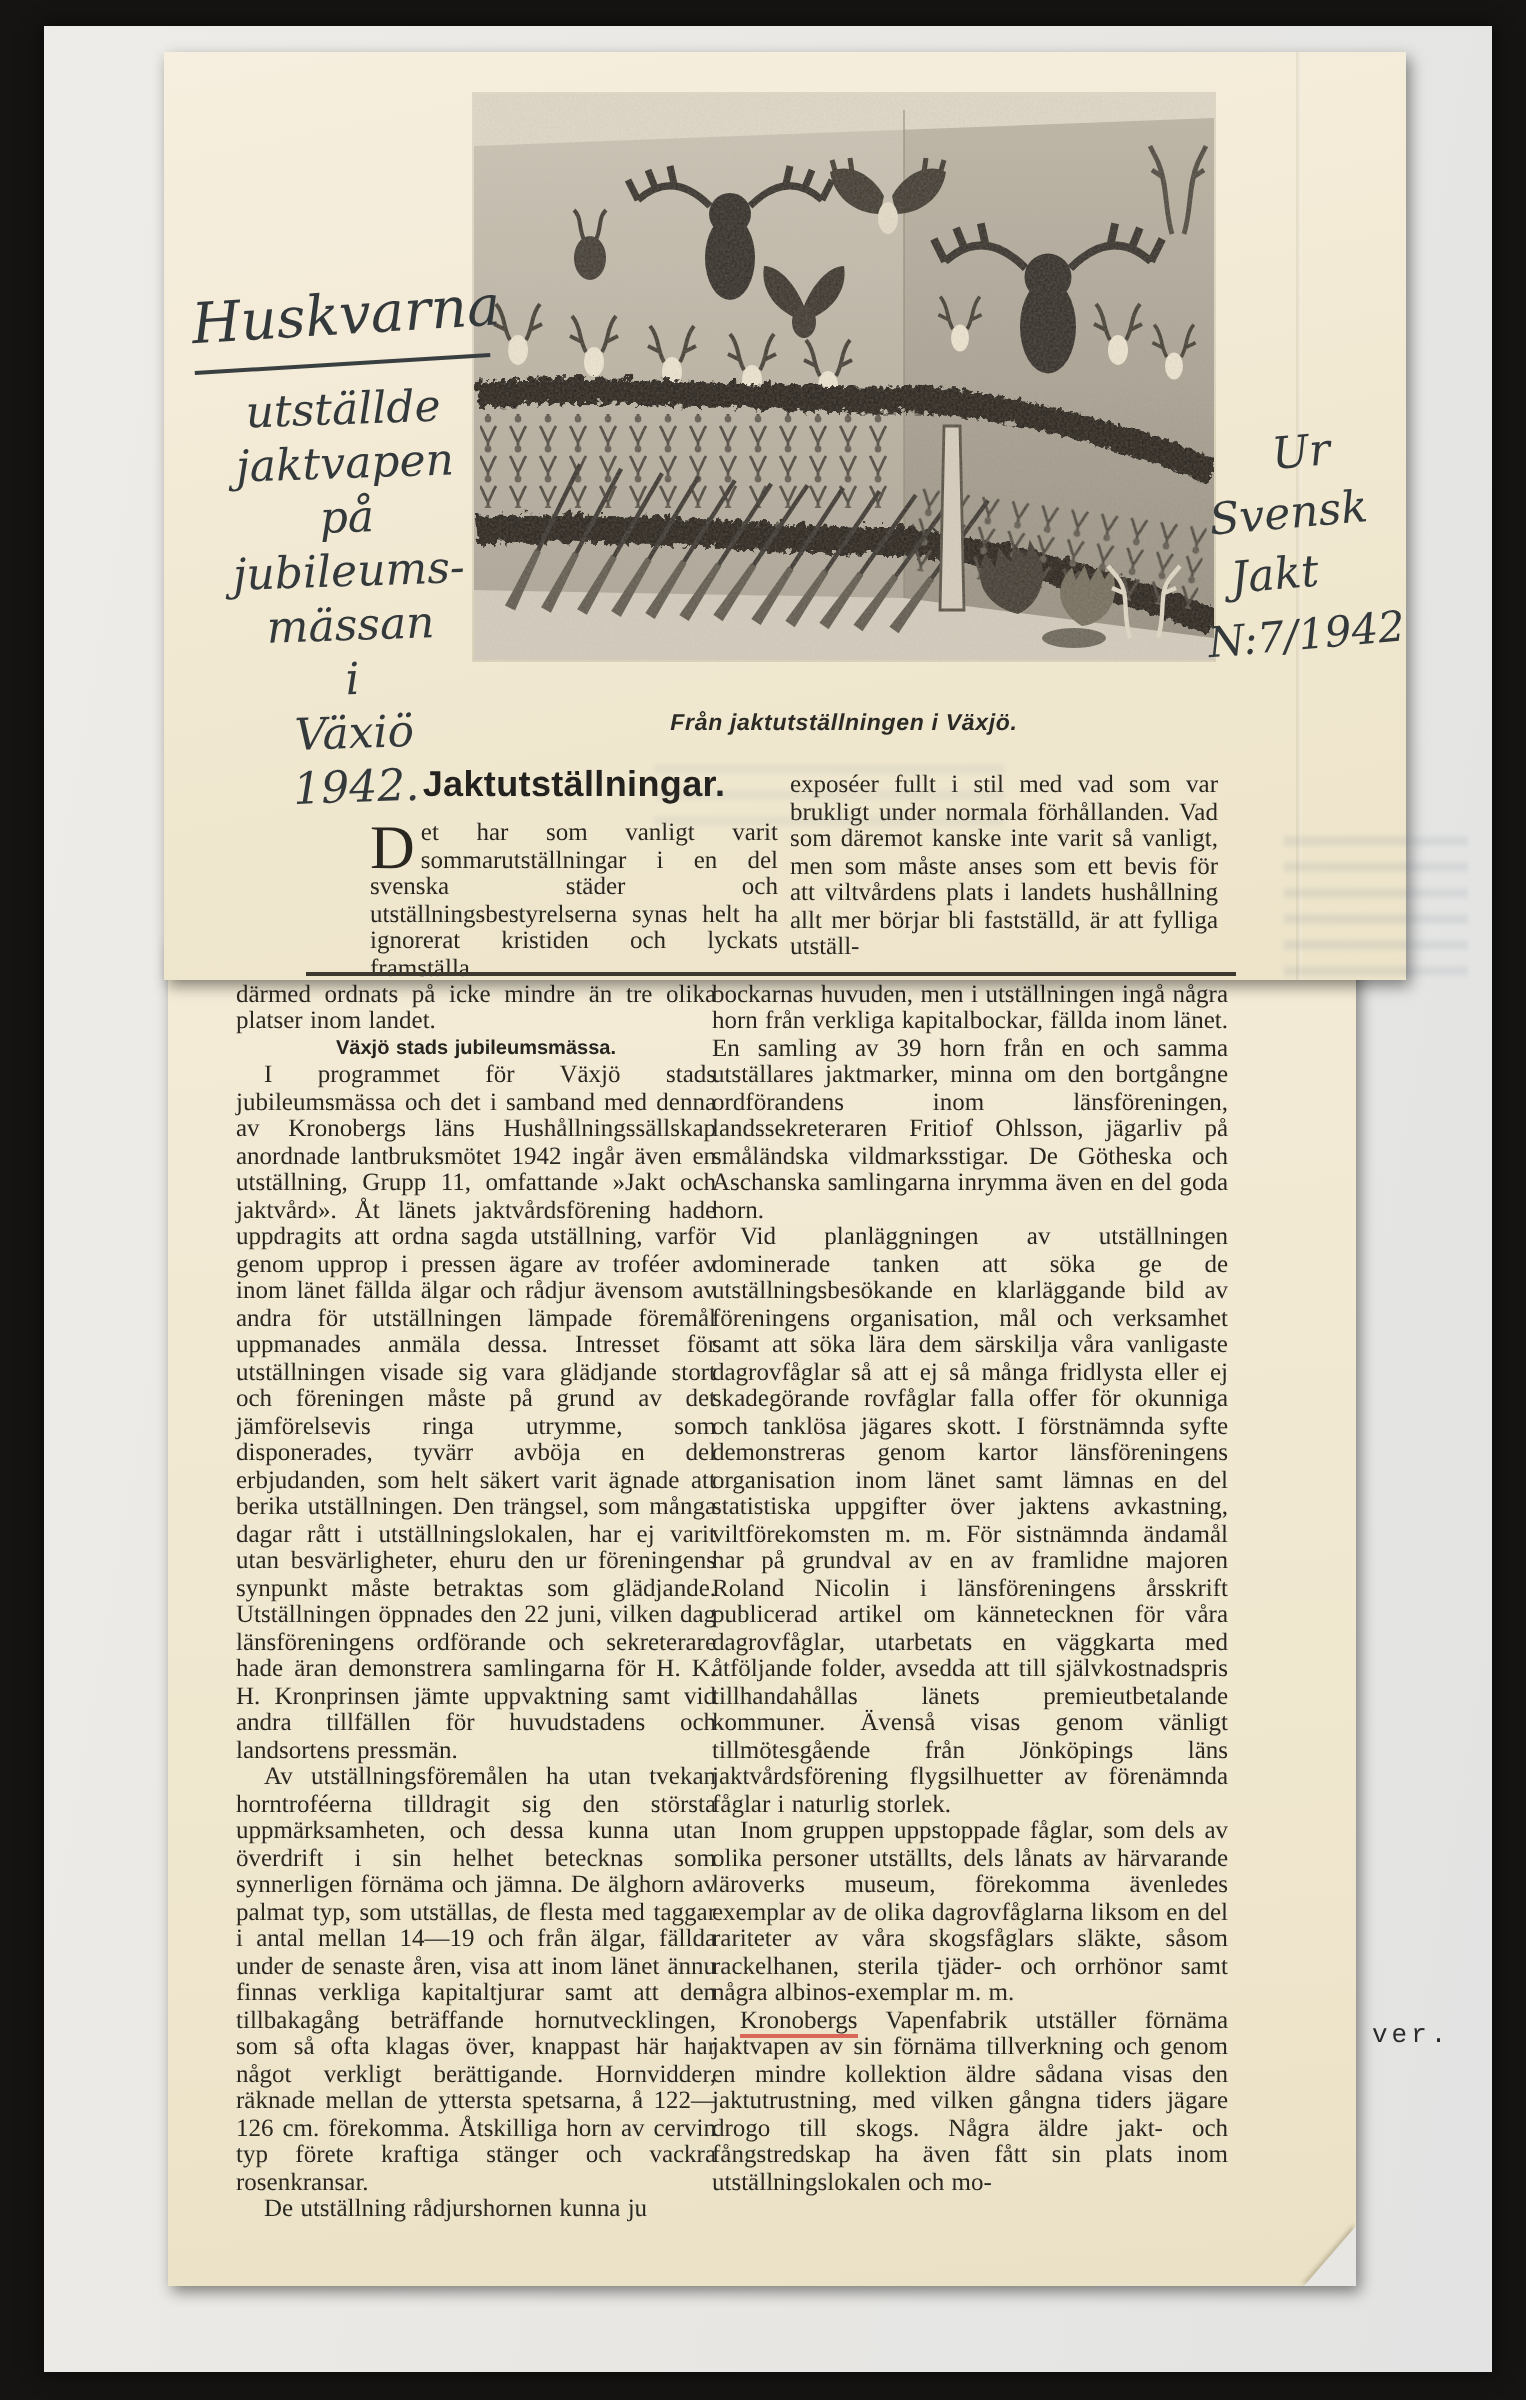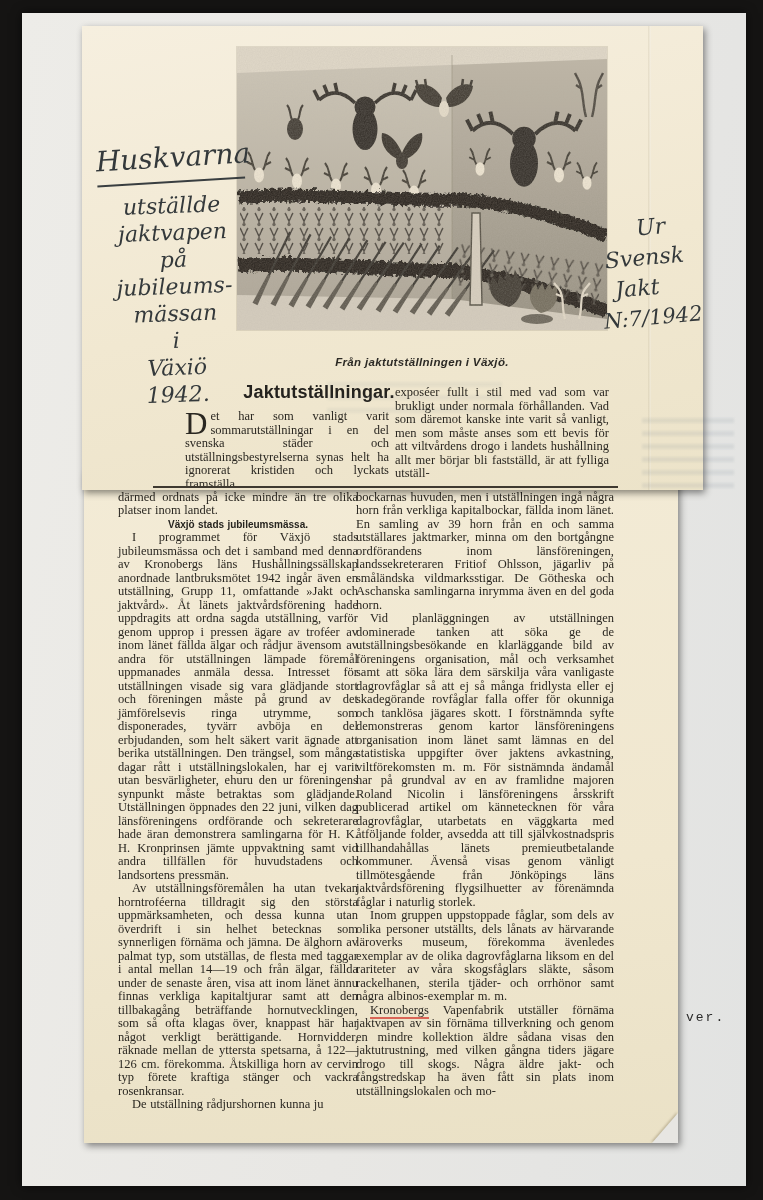--- a/index.html
+++ b/index.html
@@ -63,21 +63,21 @@
     transform:rotate(-5deg);
   }
   .right-note span{display:block;font-size:22px;line-height:30px;}
   .right-note .rl0{margin-left:34px;}
   .right-note .rl2{margin-left:8px;}
   .right-note .rl3{margin-left:-6px;font-size:21px;}
   
   .headline{
     position:absolute;left:100px;top:356px;width:210px;text-align:center;
     font-family:"Liberation Sans", sans-serif;font-weight:bold;
-    font-size:18px;letter-spacing:.01em;color:#24221e;padding-left:32px;
+    font-size:18px;letter-spacing:.01em;color:#24221e;
   }
   .print{
     font-size:12.5px;line-height:13.5px;text-align:justify;color:#2a2721;
     word-spacing:.04em;
   }
   .intro-left{position:absolute;left:103px;top:384px;width:204px;}
   .intro-right{position:absolute;left:313px;top:360px;width:214px;}
   .dropcap{
     float:left;font-size:31px;line-height:25px;padding:1px 3px 0 0;color:#2a2721;
   }
@@ -276,21 +276,21 @@
     <span class="rl1">Svensk</span>
     <span class="rl2">Jakt</span>
     <span class="rl3">N:7/1942</span>
   </div>
 
   <div class="headline">Jaktutställningar.</div>
 
   <div class="intro-left print">
     <span class="dropcap">D</span><span>et har som vanligt varit sommarutställningar i en del svenska städer och utställningsbestyrelserna synas helt ha ignorerat kristiden och lyckats framställa</span>
   </div>
-  <div class="intro-right print">exposéer fullt i stil med vad som var brukligt under normala förhållanden. Vad som däremot kanske inte varit så vanligt, men som måste anses som ett bevis för att viltvårdens drogo i landets hushållning allt mer börjar bli fastställd, är att fylliga utställ-</div>
+  <div class="intro-right print">exposéer fullt i stil med vad som var brukligt under normala förhållanden. Vad som däremot kanske inte varit så vanligt, men som måste anses som ett bevis för att viltvårdens plats i landets hushållning allt mer börjar bli fastställd, är att fylliga utställ-</div>
 
   <div class="smudge s2"></div>
   <div class="smudge s1"></div>
 </div>
 
 <div class="divider-rule"></div>
 
 <div class="typed">ver.</div>
 
 </body></html>

